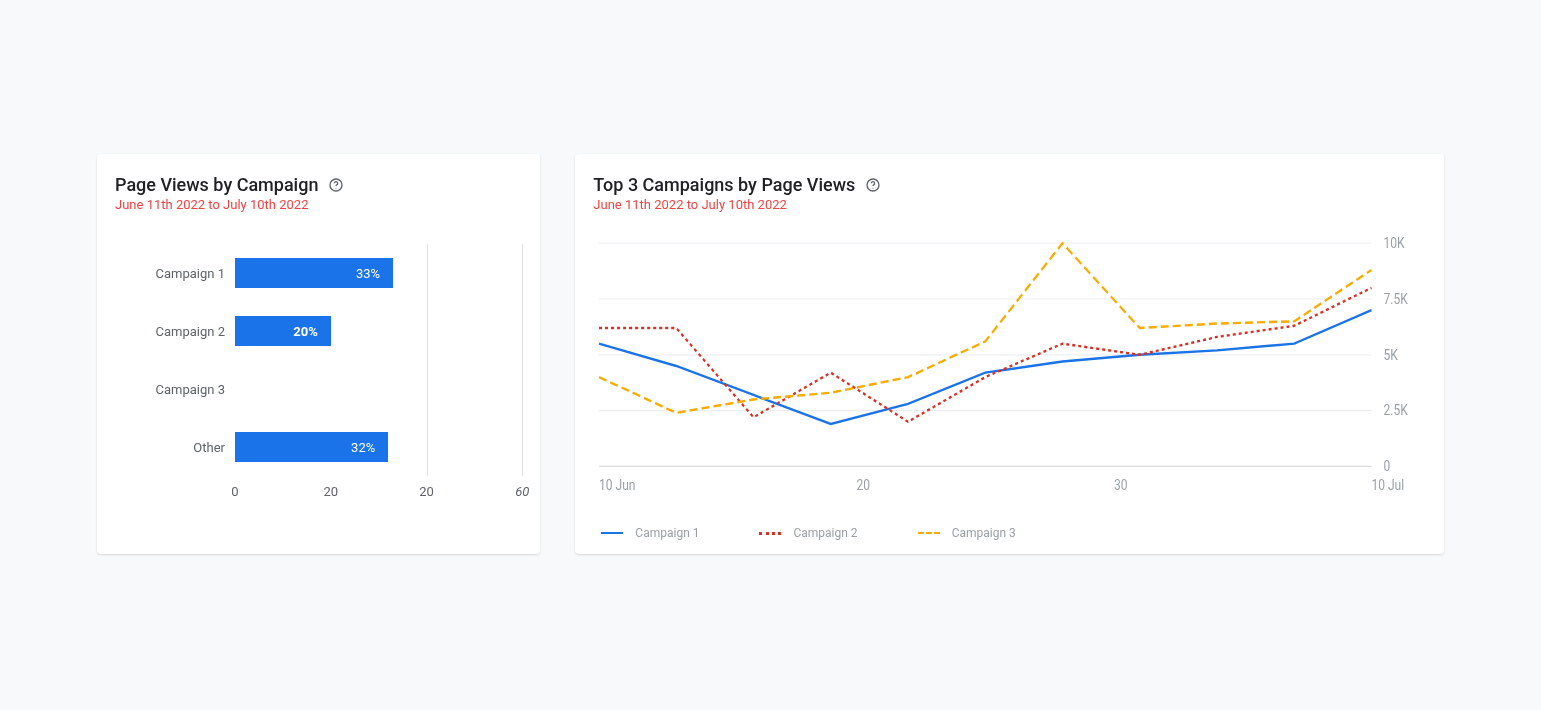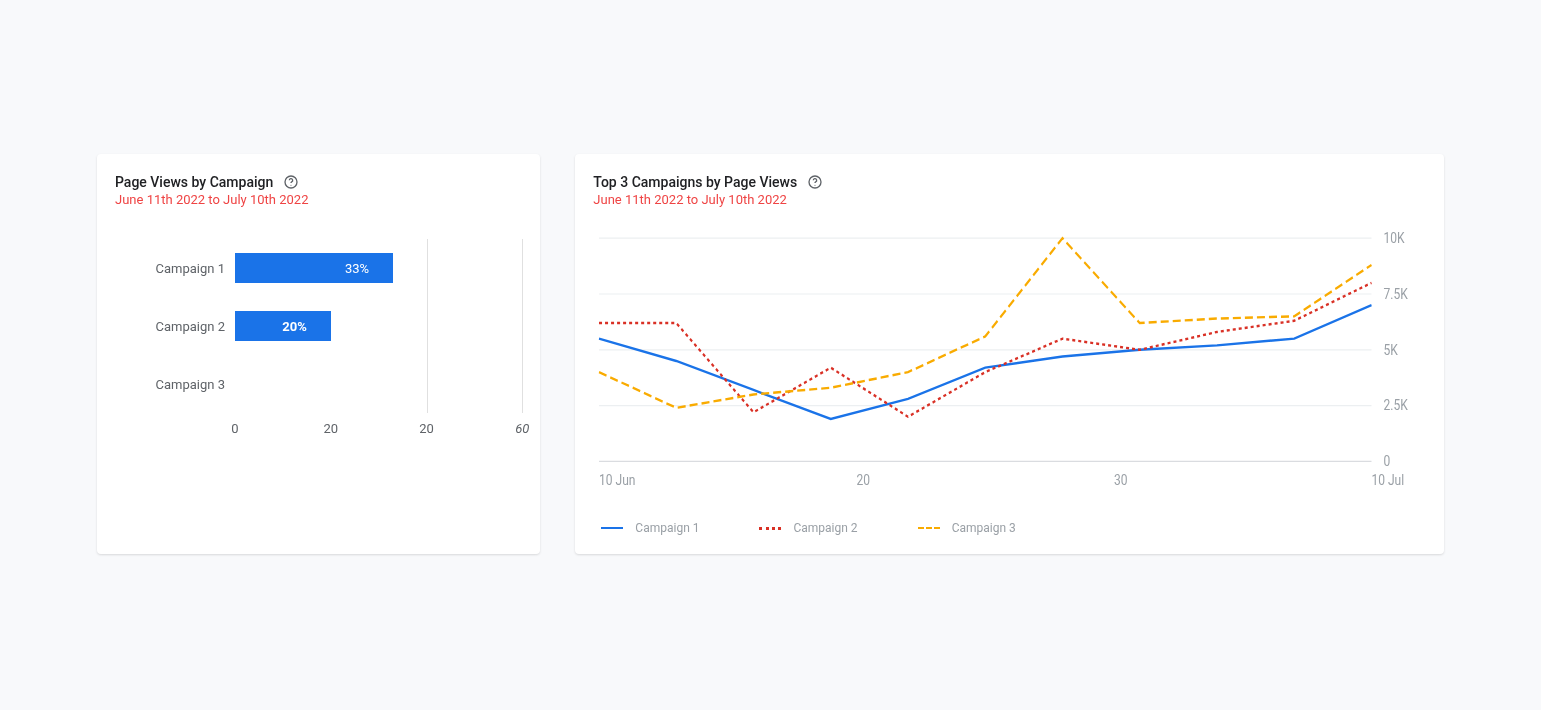--- a/index.html
+++ b/index.html
@@ -19,39 +19,39 @@
   .card {
     background: #fff;
     border-radius: 4px;
     box-shadow: 0 1px 3px rgba(0,0,0,0.08), 0 1px 2px rgba(0,0,0,0.06);
     padding: 20px 18px 24px 18px;
   }
   .card-left { width: 444px; height: 400px; }
   .card-right { width: 870px; height: 400px; }
 
   .card-header { display: flex; align-items: center; gap: 10px; margin-bottom: 2px; }
-  .card-title { font-size: 14px; font-weight: 500; color: #202124; }
+  .card-title { font-size: 18px; font-weight: 500; color: #202124; }
   .help-icon {
     width: 16px; height: 16px; color: #5f6368; display:inline-flex; align-items:center; justify-content:center;
   }
   .help-icon svg { width:16px; height:16px; }
   .card-subtitle { font-size: 13px; color: #ef4444; margin-bottom: 24px; }
 
   
   .bar-area { position: relative; padding-top: 8px; }
   .bar-row { display:flex; align-items:center; height: 58px; }
   .bar-label {
     width: 120px; text-align:right; padding-right: 10px; font-size: 13px; color:#5f6368;
     flex-shrink: 0;
   }
   .bar-track { position: relative; flex:1; height:30px; }
   .bar-fill {
     position:absolute; left:0; top:0; height:30px; background:#1a73e8;
     display:flex; align-items:center; justify-content:flex-end;
-    color:#fff; font-size:13px; padding-right:24px;
+    color:#fff; font-size:13px; padding-right:13px;
   }
   .bar-plot { position: relative; }
   .bar-gridlines { position:absolute; left:120px; right:0; top:0; bottom:0; pointer-events:none; }
   .vline { position:absolute; top:0; bottom:0; width:1px; background:#e0e0e0; }
   .bar-xaxis { display:flex; margin-top:8px; margin-left:120px; position:relative; height:20px; color:#5f6368; font-size:13px; }
   .bar-xaxis span { position:absolute; transform:translateX(-50%); }
 
   
   .line-card-body { display:flex; flex-direction:column; height: calc(100% - 52px); }
   .line-plot-wrap { flex:1; position:relative; }
@@ -105,20 +105,26 @@
           </div>
           <div class="bar-row">
             <div class="bar-label">Campaign 2</div>
             <div class="bar-track">
               <div class="bar-fill" style="width: 33.3333%; font-weight: bold;">20%</div>
             </div>
           </div>
           <div class="bar-row">
             <div class="bar-label">Campaign 3</div>
           </div>
+          <div class="bar-row">
+            <div class="bar-label">Other</div>
+            <div class="bar-track">
+              <div class="bar-fill" style="width: 53.3333%;">32%</div>
+            </div>
+          </div>
         </div>
       <div class="bar-xaxis" id="bar-xaxis">
           <span style="left: 0%;">0</span>
           <span style="left: 33.3333%;">20</span>
           <span style="left: 66.6667%;">20</span>
           <span style="left: 100%; font-style: italic;">60</span>
         </div>
     </div>
   </div>
 

